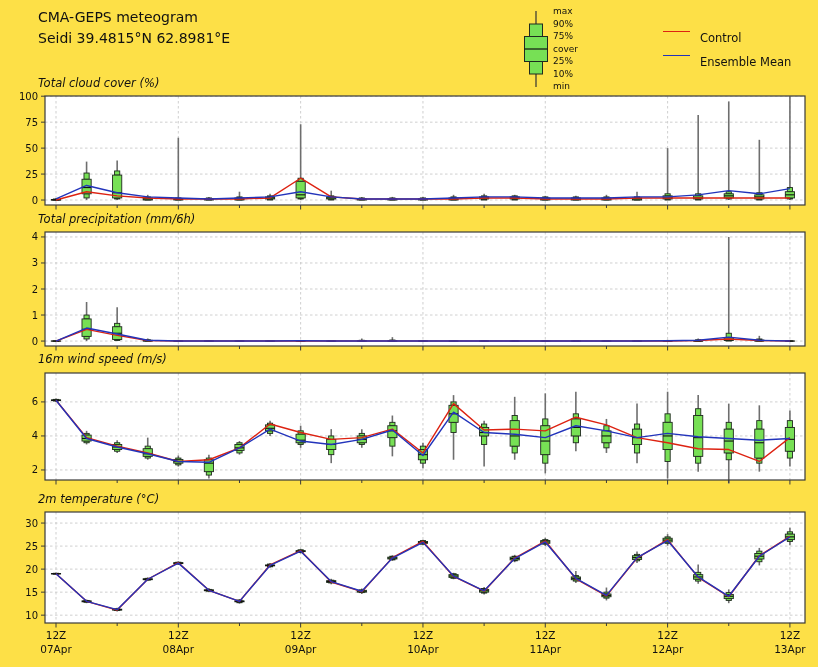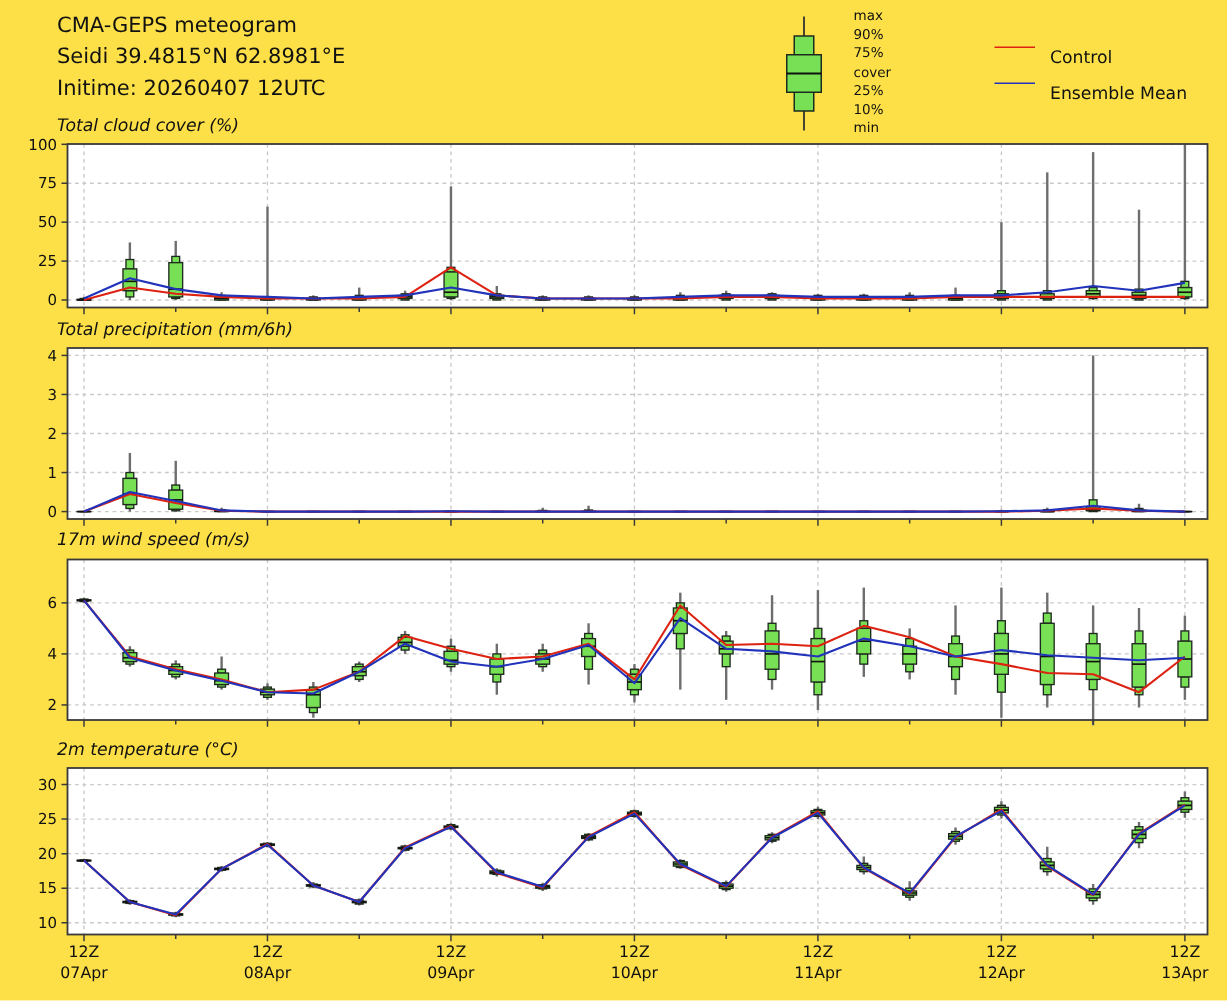--- a/index.html
+++ b/index.html
@@ -4,38 +4,37 @@
 <style>
   html,body{margin:0;padding:0;background:#fff;}
   .fig{position:relative;width:818px;height:667px;background:#fde047;overflow:hidden;
        font-family:"DejaVu Sans","Liberation Sans",sans-serif;color:#111;padding-left:44px;}
   .hdr{position:absolute;left:38px;top:7px;line-height:21px;font-size:14px;color:#111;}
   .panel-title{position:absolute;left:38px;font-size:11.5px;color:#111;font-style:italic;}
   .pt0{top:76px}.pt1{top:212px}.pt2{top:352px}.pt3{top:492px}
   svg.panel{position:absolute;left:0;overflow:visible;}
   #p0{top:96px}#p1{top:232px}#p2{top:373px}#p3{top:512px}
   .glyph{position:absolute;left:517px;top:5px;}
-  .box-labels{position:absolute;left:553px;top:5px;font-size:9px;line-height:12.55px;color:#111;margin-left:16px;}
+  .box-labels{position:absolute;left:553px;top:5px;font-size:9px;line-height:12.55px;color:#111;}
   .slegend{position:absolute;left:663px;top:0;}
   .slegend .row{position:absolute;left:0;display:flex;align-items:flex-start;white-space:nowrap;}
   .slegend .r0{top:31px}.slegend .r1{top:55px}
   .swatch{display:inline-block;width:27px;height:0;border-top:1.6px solid #000;margin-right:10px;}
   .slegend .lbl{font-size:11.5px;color:#111;}
   .xlabels{position:absolute;left:0;top:628px;width:808px;height:34px;}
   .xlab{position:absolute;transform:translateX(-50%);text-align:center;font-size:10.5px;line-height:14px;color:#111;}
 </style>
 </head>
 <body>
 
 <div class="fig">
 
   <div class="hdr">
     <div>CMA-GEPS meteogram</div>
     <div>Seidi 39.4815°N 62.8981°E</div>
-    <div>Initime: 20260407 12UTC</div>
   </div>
 
   <svg class="glyph" width="38" height="90" viewBox="0 0 38 90" id="glyph">
       <line x1="19" x2="19" y1="6" y2="82" stroke="#333" stroke-width="1.2"></line>
       <rect x="12.5" y="19" width="13" height="12.5" fill="#77e055" stroke="#1f2a1f" stroke-width="1"></rect>
       <rect x="12.5" y="56.5" width="13" height="12.5" fill="#77e055" stroke="#1f2a1f" stroke-width="1"></rect>
       <rect x="7.5" y="31.5" width="23" height="25" fill="#77e055" stroke="#1f2a1f" stroke-width="1"></rect>
       <line x1="7.5" x2="30.5" y1="44" y2="44" stroke="#111111" stroke-width="1.2"></line>
     </svg>
 
@@ -55,21 +54,21 @@
       <span class="lbl">Control</span>
     </div>
     <div class="row r1">
       <span class="swatch" id="sw1" style="border-top-color: rgb(34, 51, 187);"></span>
       <span class="lbl">Ensemble Mean</span>
     </div>
   </div>
 
   <div class="panel-title pt0">Total cloud cover (%)</div>
   <div class="panel-title pt1">Total precipitation (mm/6h)</div>
-  <div class="panel-title pt2">17m wind speed (m/s)</div>
+  <div class="panel-title pt2">16m wind speed (m/s)</div>
   <div class="panel-title pt3">2m temperature (°C)</div>
 
   <svg class="panel" id="p0" width="818" height="115" viewBox="0 0 818 115">
       <rect x="45" y="0" width="760" height="109" fill="#fff"></rect>
       <line x1="45" x2="805" y1="104.01714285714287" y2="104.01714285714287" stroke="#c9c9c9" stroke-width="0.9" stroke-dasharray="2.5,2.5"></line>
       <line x1="45" x2="805" y1="78.06476190476191" y2="78.06476190476191" stroke="#c9c9c9" stroke-width="0.9" stroke-dasharray="2.5,2.5"></line>
       <line x1="45" x2="805" y1="52.11238095238095" y2="52.11238095238095" stroke="#c9c9c9" stroke-width="0.9" stroke-dasharray="2.5,2.5"></line>
       <line x1="45" x2="805" y1="26.16" y2="26.16" stroke="#c9c9c9" stroke-width="0.9" stroke-dasharray="2.5,2.5"></line>
       <line x1="45" x2="805" y1="0.20761904761905056" y2="0.20761904761905056" stroke="#c9c9c9" stroke-width="0.9" stroke-dasharray="2.5,2.5"></line>
       <line x1="56" x2="56" y1="0" y2="109" stroke="#c9c9c9" stroke-width="0.9" stroke-dasharray="2.5,2.5"></line>

